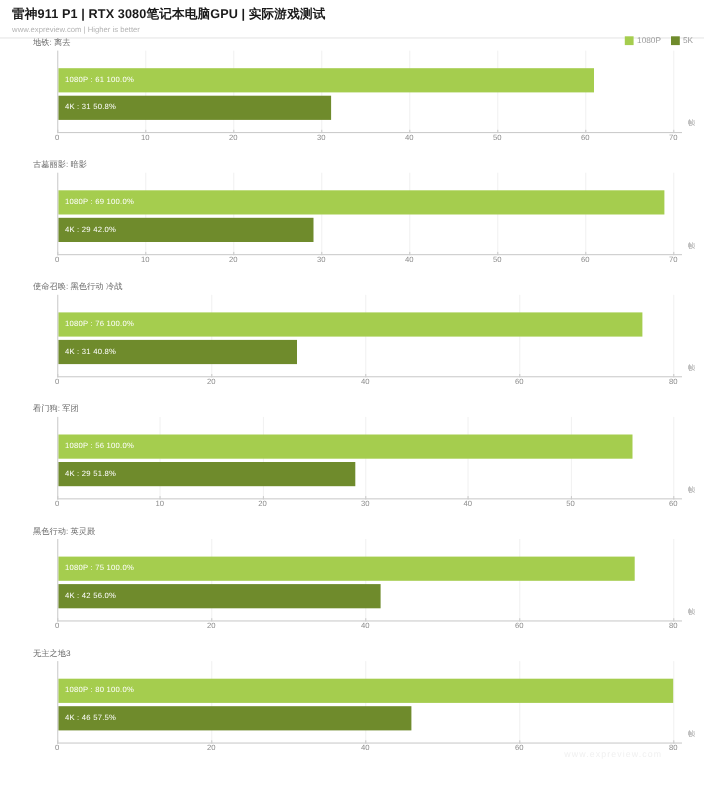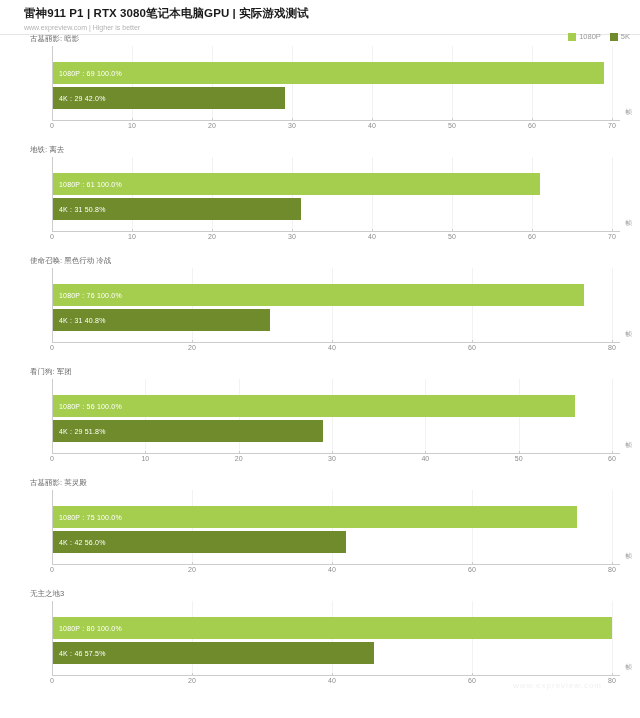--- a/index.html
+++ b/index.html
@@ -11,21 +11,21 @@
     height: 718px;
     background: #ffffff;
     font-family: "Liberation Sans", "DejaVu Sans", sans-serif;
     color: #333;
     overflow: hidden;
     position: relative;
   }
 
   
   .header {
-    padding: 6px 8px 0 24px;
+    padding: 6px 8px 0 11px;
     position: relative;
   }
   .header-title {
     font-size: 11.5px;
     font-weight: bold;
     color: #1a1a1a;
     letter-spacing: 0.1px;
     line-height: 14px;
     white-space: nowrap;
   }
@@ -207,40 +207,40 @@
       <span>1080P</span>
     </div>
     <div class="legend-entry">
       <span class="legend-swatch" style="background: rgb(111, 139, 44);"></span>
       <span>5K</span>
     </div>
   </div>
 
 <div class="charts" id="charts">
     <div class="chart">
-      <div class="chart-title">古墓丽影: 暗影</div>
+      <div class="chart-title">地铁: 离去</div>
       <div class="plot">
         <div class="gridlines">
           <div class="gridline" style="left: 14.2857%;"></div>
           <div class="gridline" style="left: 28.5714%;"></div>
           <div class="gridline" style="left: 42.8571%;"></div>
           <div class="gridline" style="left: 57.1429%;"></div>
           <div class="gridline" style="left: 71.4286%;"></div>
           <div class="gridline" style="left: 85.7143%;"></div>
           <div class="gridline" style="left: 100%;"></div>
         </div>
         <div class="bars">
-          <div class="bar-row r1" style="width: 98.5714%;">
-            <div class="bar" style="background: rgb(165, 205, 78);">
-              <span class="bar-label">1080P : 69   100.0%</span>
-            </div>
-          </div>
-          <div class="bar-row r2" style="width: 41.4286%;">
-            <div class="bar" style="background: rgb(111, 139, 44);">
-              <span class="bar-label">4K : 29   42.0%</span>
+          <div class="bar-row r1" style="width: 87.1429%;">
+            <div class="bar" style="background: rgb(165, 205, 78);">
+              <span class="bar-label">1080P : 61   100.0%</span>
+            </div>
+          </div>
+          <div class="bar-row r2" style="width: 44.2857%;">
+            <div class="bar" style="background: rgb(111, 139, 44);">
+              <span class="bar-label">4K : 31   50.8%</span>
             </div>
           </div>
         </div>
         <div class="axis-y"></div>
         <div class="axis-x"></div>
         <div class="ticks">
           <div class="tick-mark" style="left: 0%;"></div>
           <div class="tick-label" style="left: 0%;">0</div>
           <div class="tick-mark" style="left: 14.2857%;"></div>
           <div class="tick-label" style="left: 14.2857%;">10</div>
@@ -254,40 +254,40 @@
           <div class="tick-label" style="left: 71.4286%;">50</div>
           <div class="tick-mark" style="left: 85.7143%;"></div>
           <div class="tick-label" style="left: 85.7143%;">60</div>
           <div class="tick-mark" style="left: 100%;"></div>
           <div class="tick-label" style="left: 100%;">70</div>
         </div>
         <div class="axis-unit">帧</div>
       </div>
     </div>
     <div class="chart">
-      <div class="chart-title">地铁: 离去</div>
+      <div class="chart-title">古墓丽影: 暗影</div>
       <div class="plot">
         <div class="gridlines">
           <div class="gridline" style="left: 14.2857%;"></div>
           <div class="gridline" style="left: 28.5714%;"></div>
           <div class="gridline" style="left: 42.8571%;"></div>
           <div class="gridline" style="left: 57.1429%;"></div>
           <div class="gridline" style="left: 71.4286%;"></div>
           <div class="gridline" style="left: 85.7143%;"></div>
           <div class="gridline" style="left: 100%;"></div>
         </div>
         <div class="bars">
-          <div class="bar-row r1" style="width: 87.1429%;">
-            <div class="bar" style="background: rgb(165, 205, 78);">
-              <span class="bar-label">1080P : 61   100.0%</span>
-            </div>
-          </div>
-          <div class="bar-row r2" style="width: 44.2857%;">
-            <div class="bar" style="background: rgb(111, 139, 44);">
-              <span class="bar-label">4K : 31   50.8%</span>
+          <div class="bar-row r1" style="width: 98.5714%;">
+            <div class="bar" style="background: rgb(165, 205, 78);">
+              <span class="bar-label">1080P : 69   100.0%</span>
+            </div>
+          </div>
+          <div class="bar-row r2" style="width: 41.4286%;">
+            <div class="bar" style="background: rgb(111, 139, 44);">
+              <span class="bar-label">4K : 29   42.0%</span>
             </div>
           </div>
         </div>
         <div class="axis-y"></div>
         <div class="axis-x"></div>
         <div class="ticks">
           <div class="tick-mark" style="left: 0%;"></div>
           <div class="tick-label" style="left: 0%;">0</div>
           <div class="tick-mark" style="left: 14.2857%;"></div>
           <div class="tick-label" style="left: 14.2857%;">10</div>
@@ -383,21 +383,21 @@
           <div class="tick-label" style="left: 66.6667%;">40</div>
           <div class="tick-mark" style="left: 83.3333%;"></div>
           <div class="tick-label" style="left: 83.3333%;">50</div>
           <div class="tick-mark" style="left: 100%;"></div>
           <div class="tick-label" style="left: 100%;">60</div>
         </div>
         <div class="axis-unit">帧</div>
       </div>
     </div>
     <div class="chart">
-      <div class="chart-title">古墓丽影: 英灵殿</div>
+      <div class="chart-title">黑色行动: 英灵殿</div>
       <div class="plot">
         <div class="gridlines">
           <div class="gridline" style="left: 25%;"></div>
           <div class="gridline" style="left: 50%;"></div>
           <div class="gridline" style="left: 75%;"></div>
           <div class="gridline" style="left: 100%;"></div>
         </div>
         <div class="bars">
           <div class="bar-row r1" style="width: 93.75%;">
             <div class="bar" style="background: rgb(165, 205, 78);">

